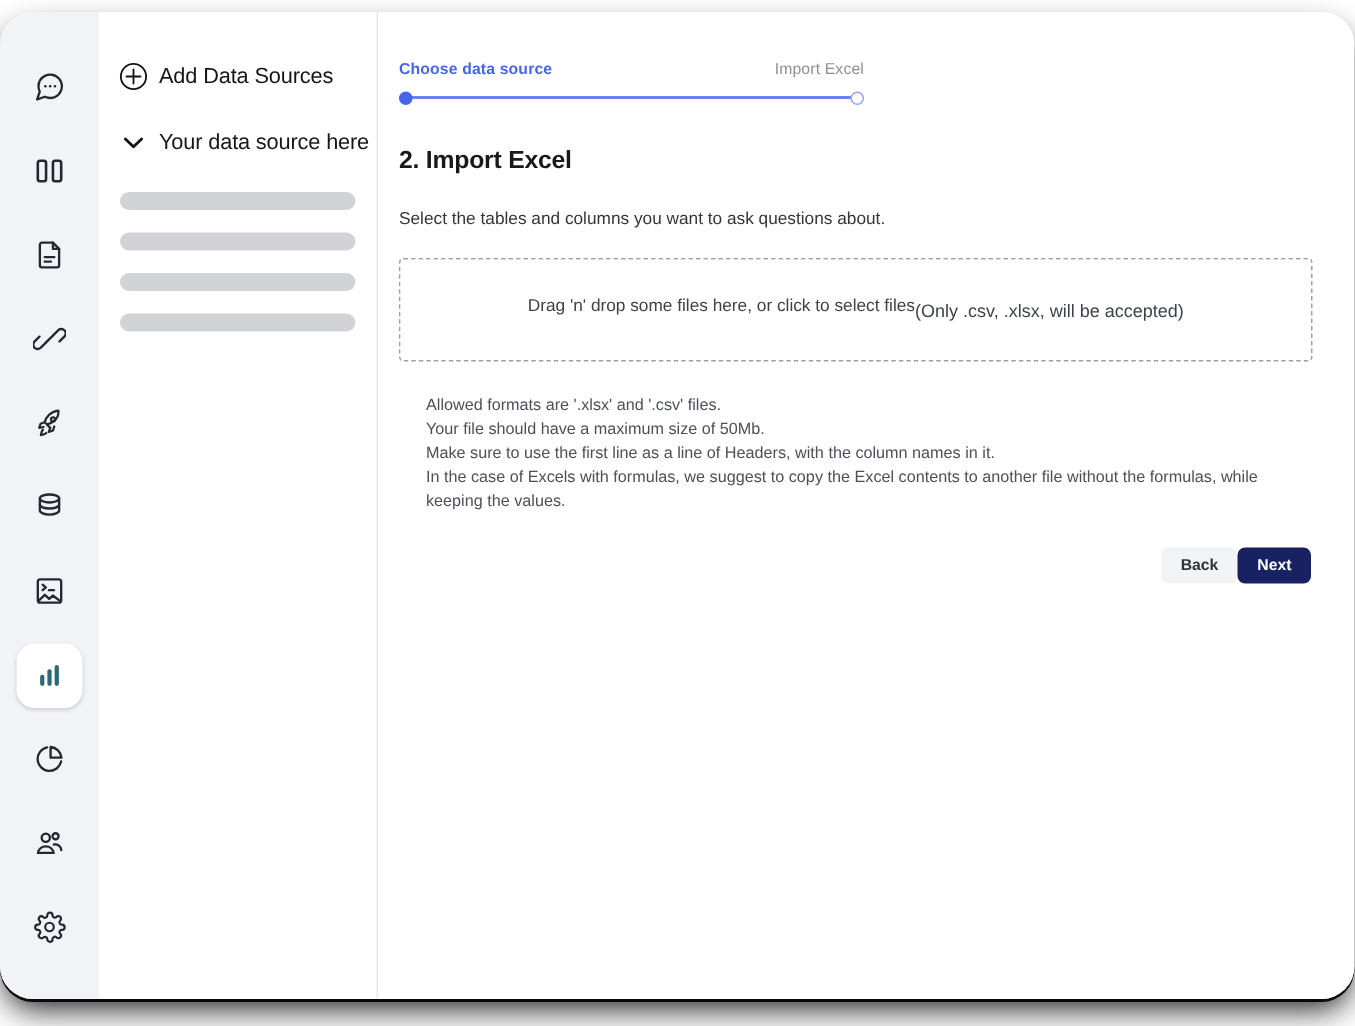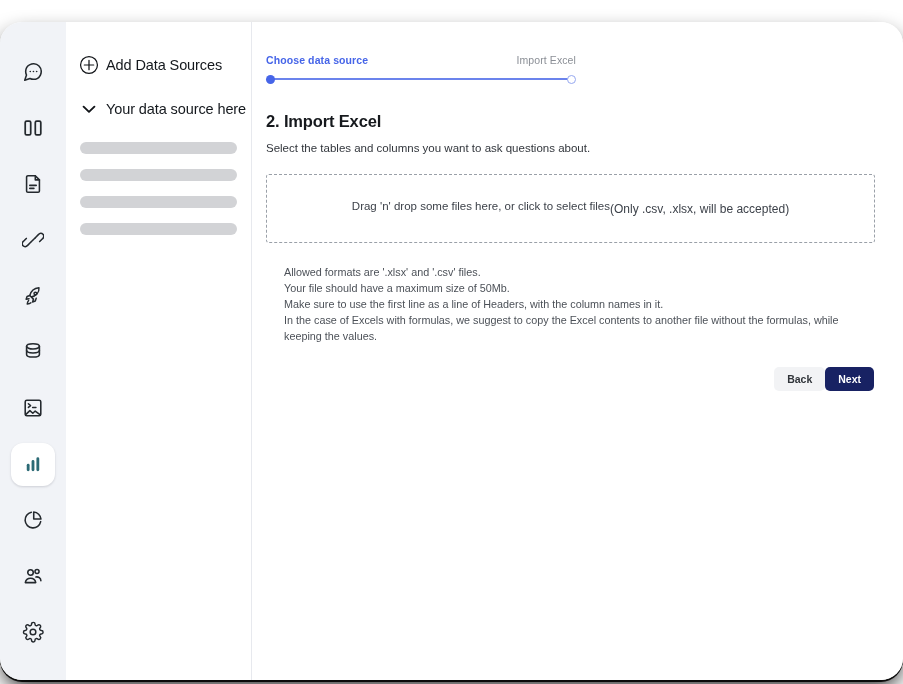--- a/index.html
+++ b/index.html
@@ -9,21 +9,21 @@
     width: 903px;
     height: 684px;
     overflow: hidden;
     font-family: "Liberation Sans", sans-serif;
     -webkit-font-smoothing: antialiased;
   }
 
   #app-frame {
     position: absolute;
     left: 0px;
-    top: 22px;
+    top: 8px;
     width: 903px;
     height: 658px;
     background: #ffffff;
     border-radius: 22px;
     overflow: hidden;
     display: flex;
     box-shadow: 0 10px 22px -4px rgba(0,0,0,0.92),
                 0 2px 0 0 rgba(0,0,0,0.9);
   }
 
@@ -153,21 +153,21 @@
   #page-title {
     font-size: 16.5px;
     font-weight: bold;
     color: #16191d;
     margin: 27px 0 0 0;
     letter-spacing: -0.15px;
   }
   #page-subtitle {
     font-size: 11.5px;
     color: #32363c;
-    margin: 11px 0 0 0;
+    margin: 23px 0 0 0;
   }
 
   
   #dropzone {
     margin-top: 20px;
     height: 67px;
     border: 1.4px dashed #9aa0a8;
     border-radius: 3px;
     display: flex;
     flex-direction: row;

